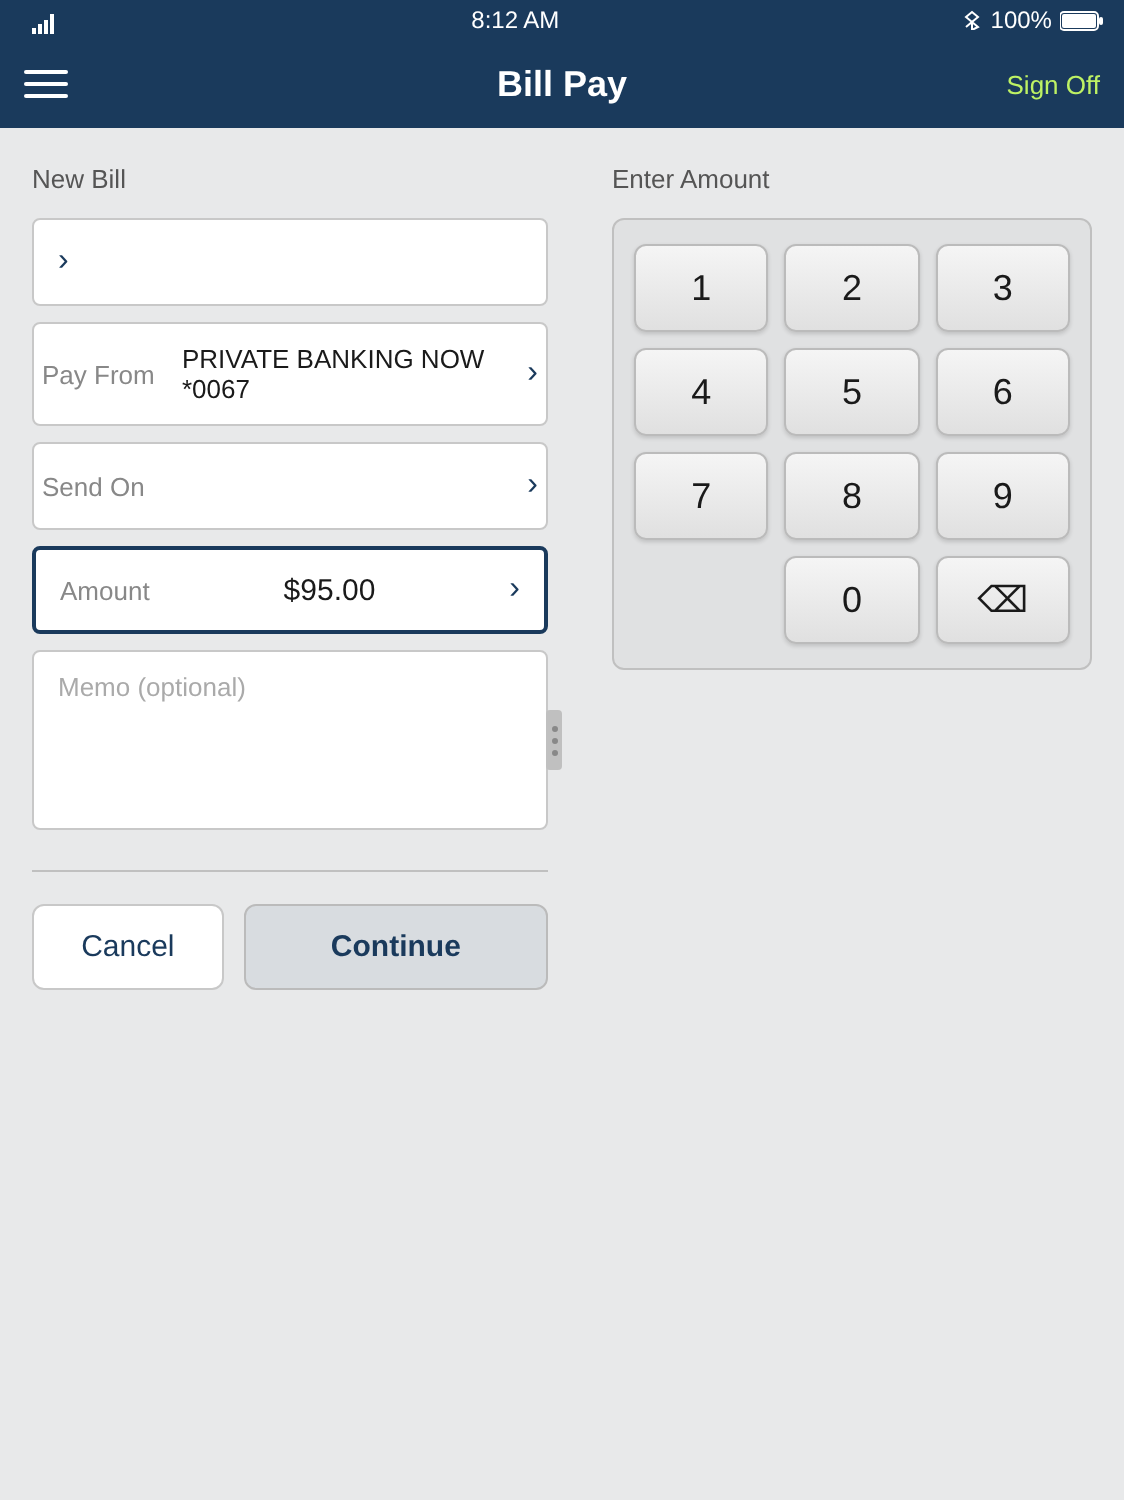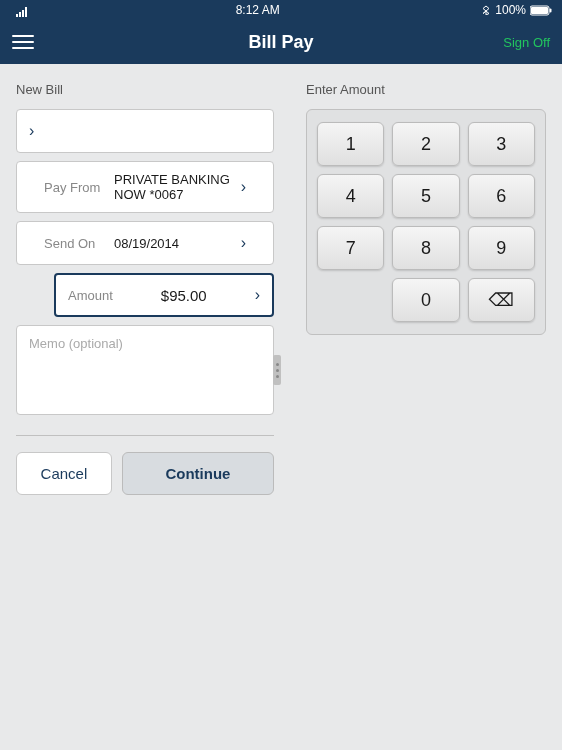--- a/index.html
+++ b/index.html
@@ -51,21 +51,21 @@
       gap: 4px;
       cursor: pointer;
     }
     .nav-hamburger span {
       display: block;
       height: 2px;
       background: #fff;
       border-radius: 1px;
     }
     .nav-signoff {
-      color: #22c55e;
+      color: #bef264;
       font-size: 13px;
       cursor: pointer;
     }
 
     
     .main-content {
       display: flex;
       width: 562px;
       height: 686px;
       background: #e8e9ea;
@@ -116,21 +116,21 @@
     }
     .field-row-right {
       color: #1a3a5c;
       font-size: 16px;
     }
 
     .field-row-inline {
       background: #fff;
       border: 1px solid #c8c8c8;
       border-radius: 4px;
-      padding: 10px 27px;
+      padding: 10px 4px;
       margin-bottom: 8px;
       display: flex;
       align-items: center;
       justify-content: space-between;
       cursor: pointer;
       min-height: 44px;
     }
     .field-inline-label {
       font-size: 13px;
       color: #888;
@@ -150,21 +150,20 @@
       background: #fff;
       border: 2px solid #1a3a5c;
       border-radius: 4px;
       padding: 10px 12px;
       margin-bottom: 8px;
       display: flex;
       align-items: center;
       justify-content: space-between;
       cursor: pointer;
       min-height: 44px;
-      margin-left: 38px;
     }
     .amount-label {
       font-size: 13px;
       color: #888;
     }
     .amount-value {
       font-size: 15px;
       color: #1a1a1a;
       font-weight: 500;
     }
@@ -337,21 +336,20 @@
     </div>
 
     <div class="field-row-inline">
       <span class="field-inline-label">Pay From</span>
       <span class="field-inline-value">PRIVATE BANKING NOW *0067</span>
       <span class="field-inline-right">›</span>
     </div>
 
     <div class="field-row-inline">
       <span class="field-inline-label">Send On</span>
-      <span class="field-inline-value">08/19/2014</span>
       <span class="field-inline-right">›</span>
     </div>
 
     <div class="amount-row">
       <span class="amount-label">Amount</span>
       <span class="amount-value">$95.00</span>
       <span class="amount-right">›</span>
     </div>
 
     <div class="memo-box" style="position:relative;">

